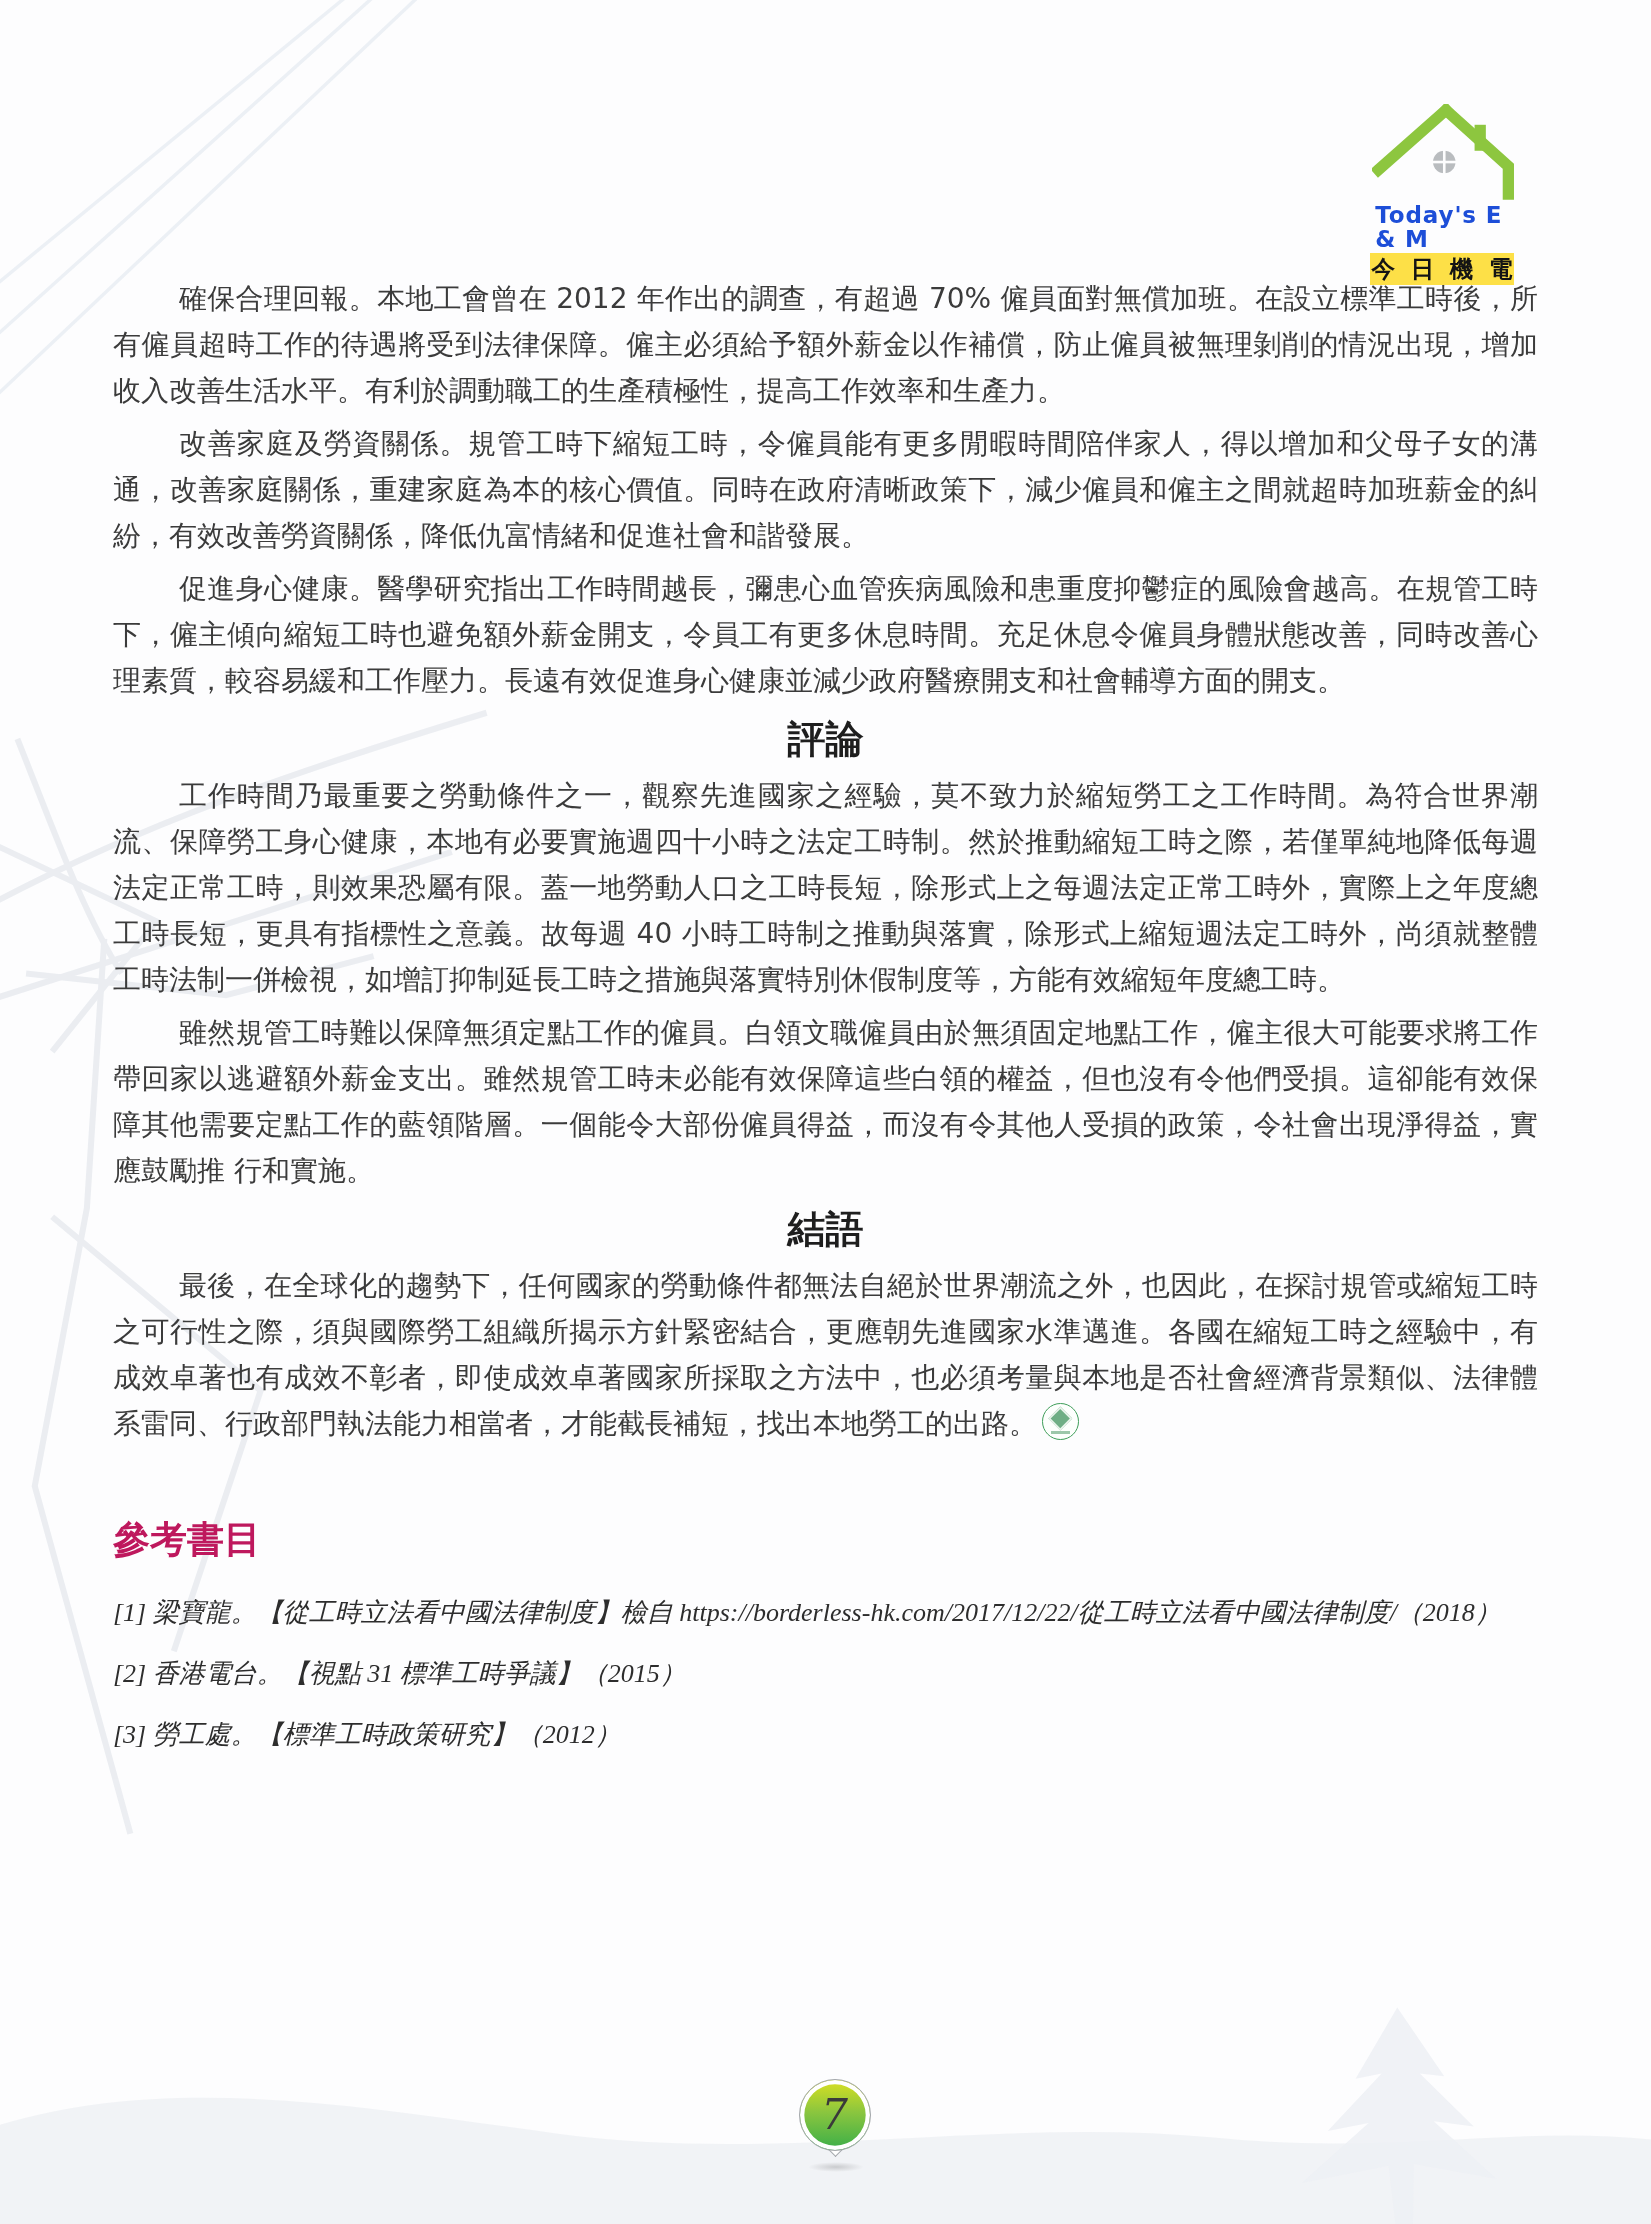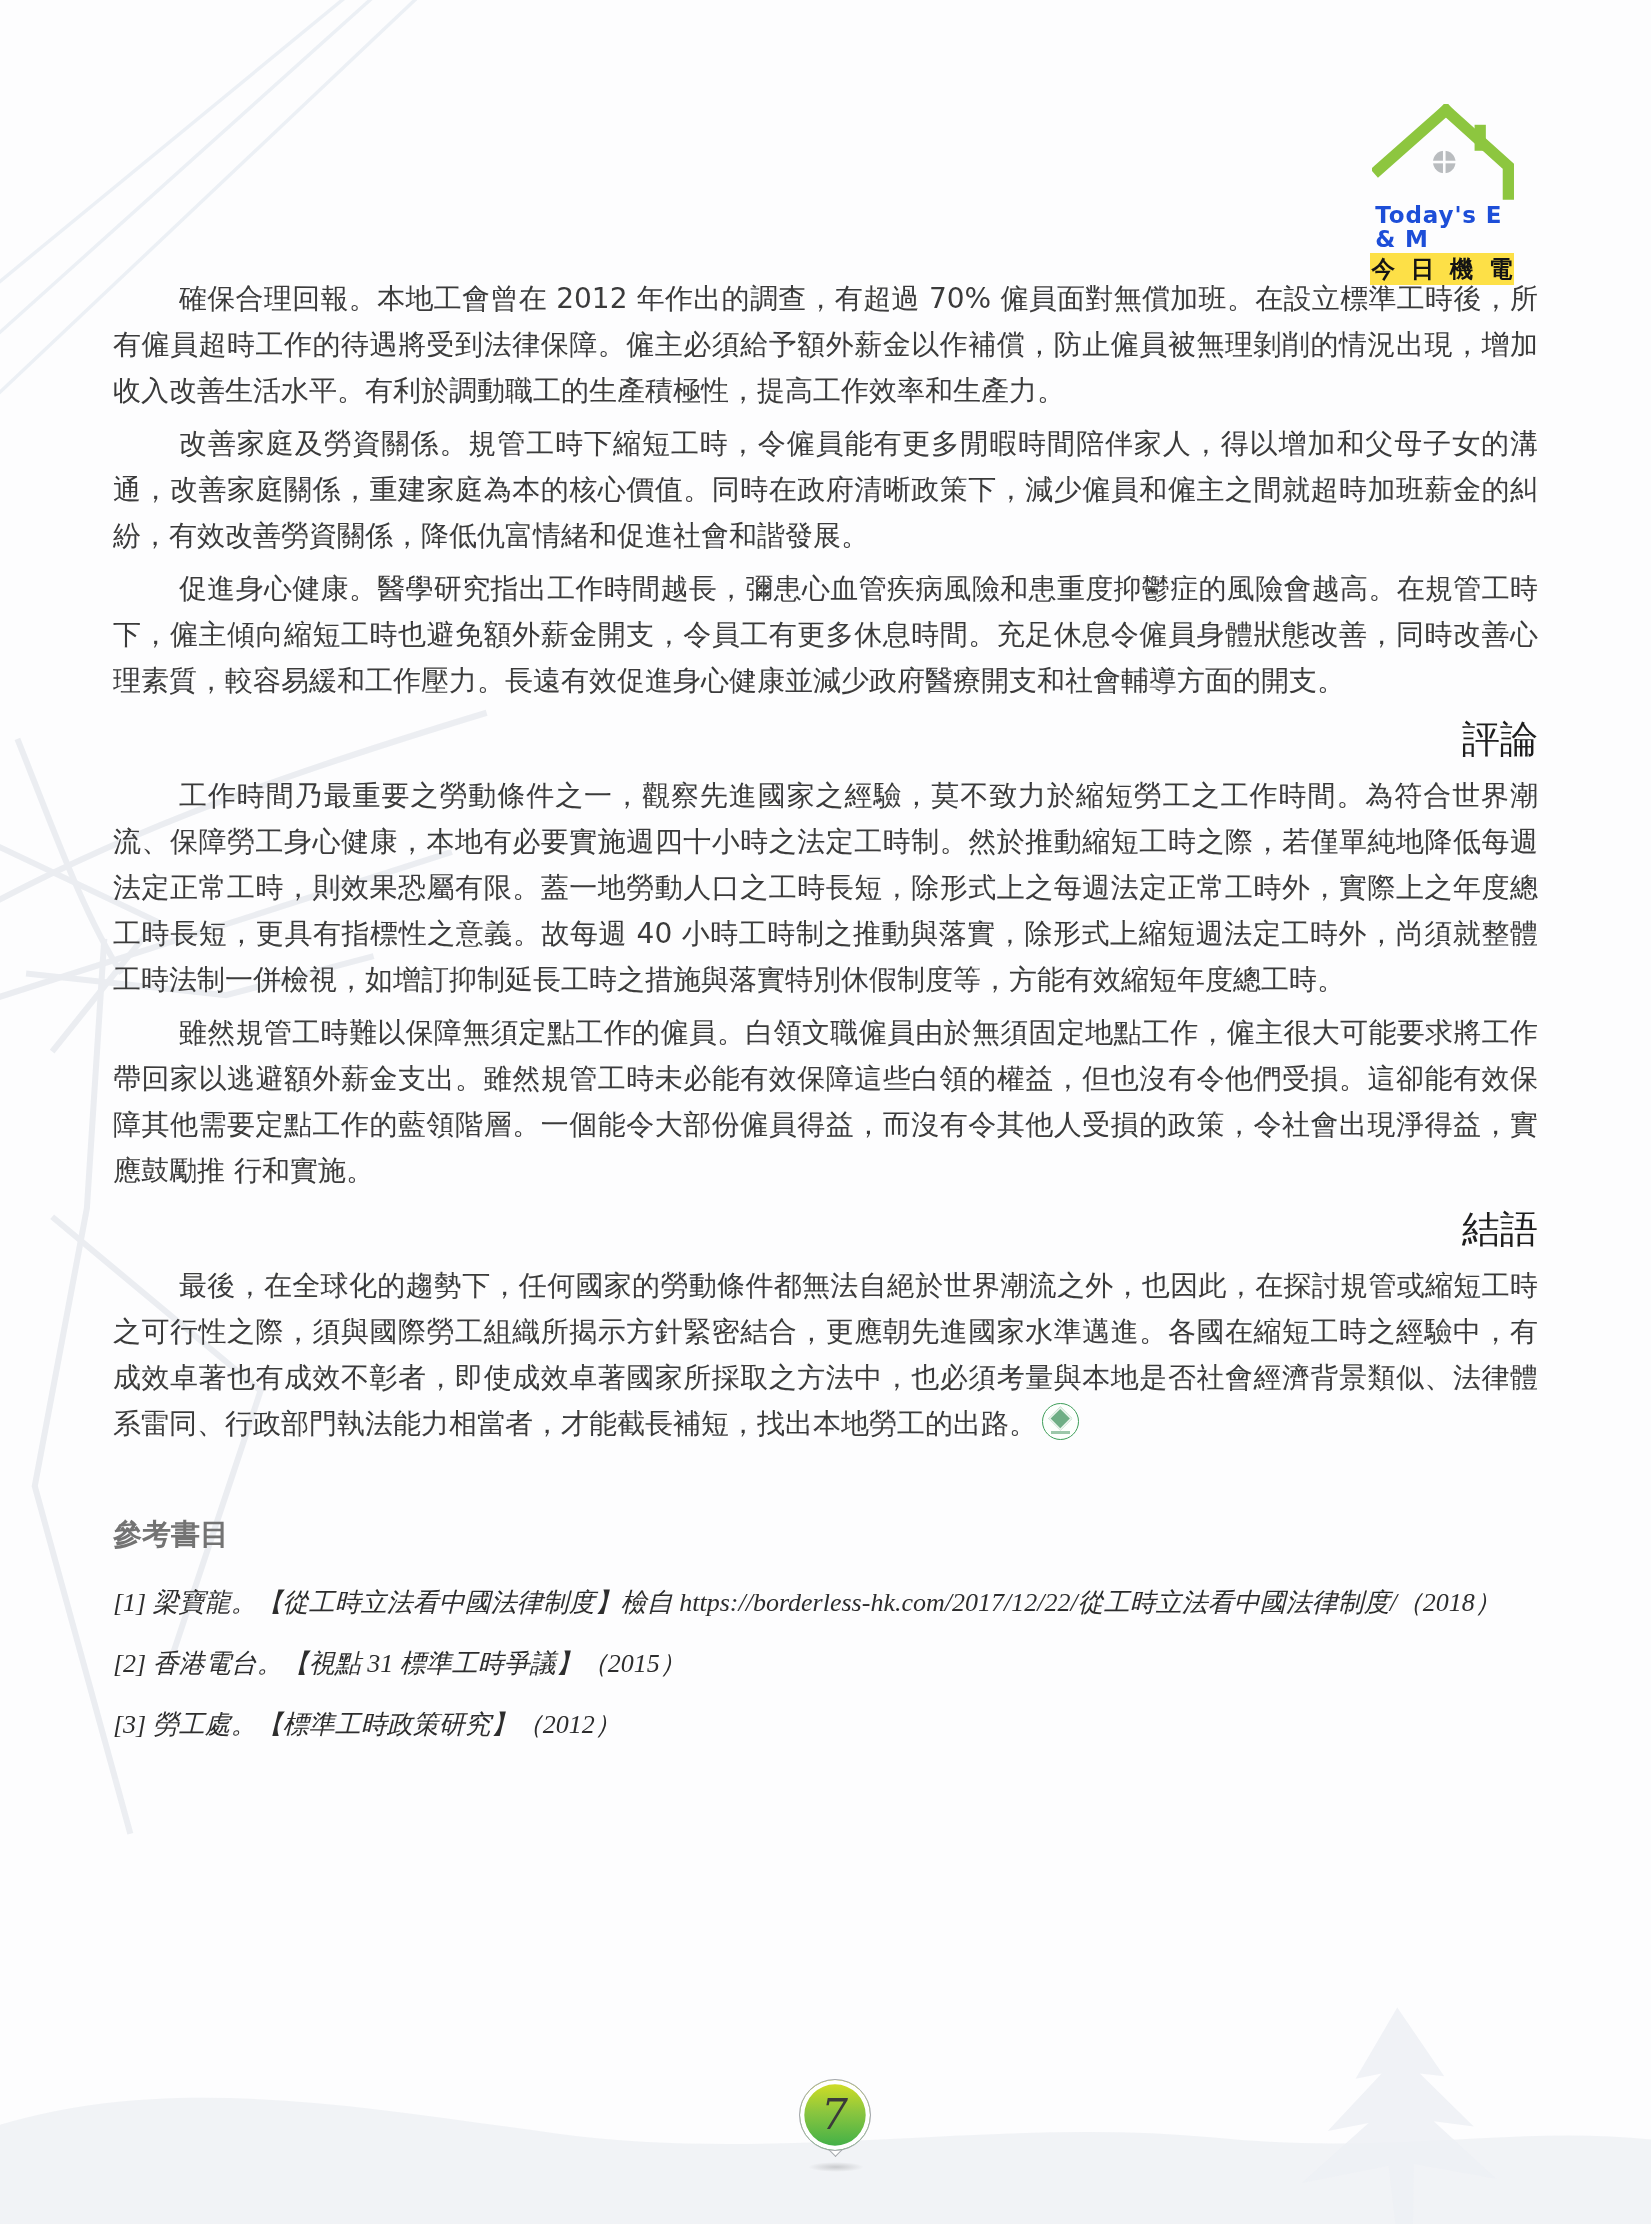--- a/index.html
+++ b/index.html
@@ -34,41 +34,41 @@
     color:#3b3b3b;
   }
   .body-para{
     margin:0 0 7px 0;
     font-size:28px;line-height:46px;
     text-align:justify;text-justify:inter-ideograph;
     text-indent:66px;
   }
   .section-heading{
     margin:14px 0 12px 0;
-    font-size:38px;line-height:43px;font-weight:normal;color:#1e1e1e;
-    text-align:right;
+    font-size:38px;line-height:43px;font-weight:bold;color:#1e1e1e;
+    text-align:center;
   }
   .seal{
     display:inline-block;vertical-align:-7px;
     width:35px;height:35px;border-radius:50%;
     border:1.7px solid #3f9e5a;background:#fdfffd;
     position:relative;margin-left:5.2px;
   }
   .seal .diamond{
     position:absolute;left:8.7px;top:6px;width:16.5px;height:16.5px;
     background:#6fae85;transform:rotate(45deg);
     box-shadow:inset 0 0 0 1.7px #eaf4ec;
   }
   .seal .seal-line{
     position:absolute;left:7.8px;bottom:5.2px;width:19px;height:2.6px;background:#9cc7aa;
   }
   
   .references{margin-top:68px;}
   .ref-heading{
-    margin:0 0 29.5px 0;font-size:29px;font-weight:bold;color:#737373;
+    margin:0 0 29.5px 0;font-size:37px;font-weight:bold;color:#be185d;
     font-family:"DejaVu Sans", sans-serif;
   }
   .ref-item{
     margin:0 0 26px 0;
     font-family:Liberation Serif, serif;font-style:italic;
     font-size:26px;line-height:35px;color:#2d2d2d;
     text-align:left;
   }
   
   .page-pin{position:absolute;left:796px;top:2079px;width:80px;height:97px;z-index:2;}

